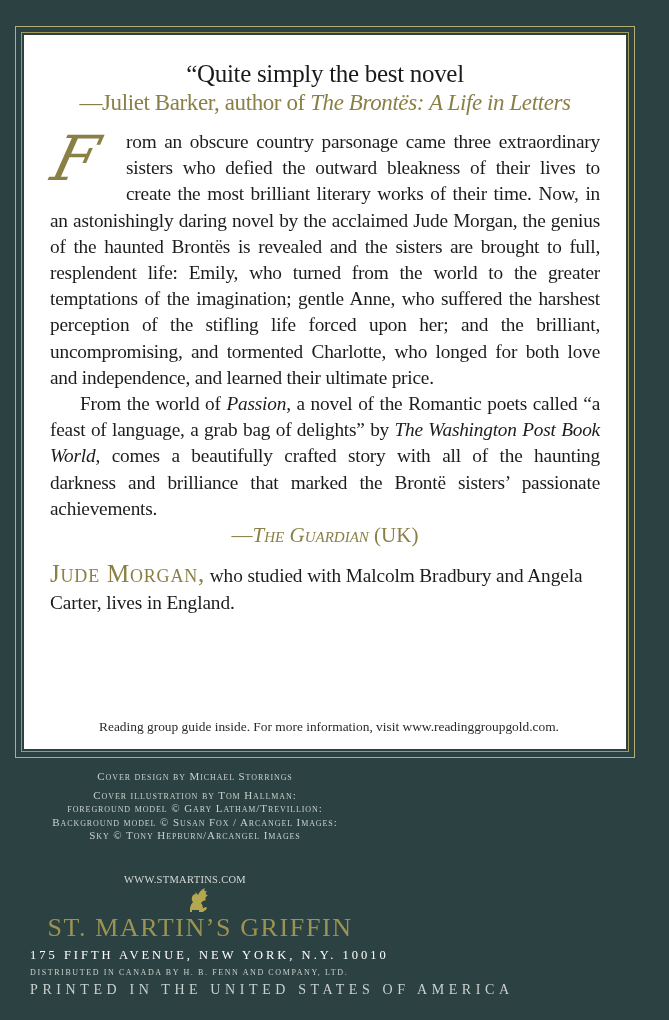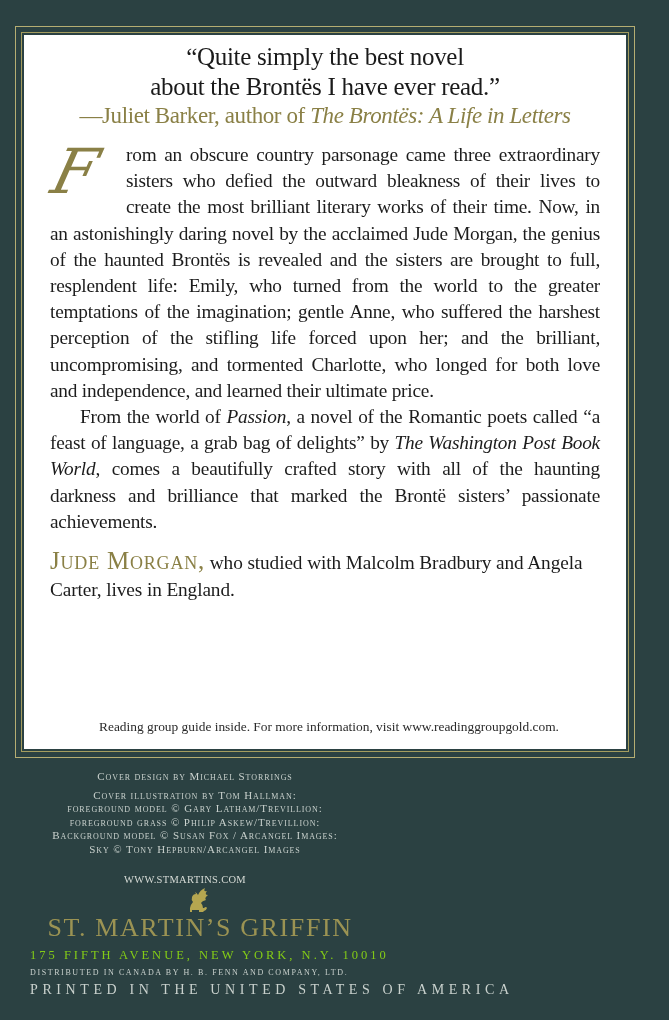--- a/index.html
+++ b/index.html
@@ -39,21 +39,21 @@
     height: 100%;
     box-sizing: border-box;
     padding: 0 26px 0 26px;
     color: #1c1c1c;
     position: relative;
   }
   .top-quote {
     text-align: center;
     font-size: 25px;
     line-height: 30px;
-    padding-top: 7px;
+    padding-top: 24px;
     letter-spacing: -0.3px;
     color: #1a1a1a;
   }
   .top-attr {
     text-align: center;
     font-size: 23px;
     line-height: 28px;
     color: #8a8046;
     letter-spacing: -0.4px;
     white-space: nowrap;
@@ -158,21 +158,21 @@
     margin-right: 4px;
   }
   .pub-name {
     color: #9b9353;
     font-size: 26px;
     letter-spacing: 1.6px;
     line-height: 30px;
     white-space: nowrap;
   }
   .pub-address {
-    color: #84cc16;
+    color: #ffffff;
     font-size: 12.5px;
     letter-spacing: 3px;
     margin-top: 5px;
     white-space: nowrap;
   }
   .pub-dist {
     color: #c9d1cd;
     font-size: 8px;
     letter-spacing: 1.6px;
     margin-top: 5px;
@@ -189,42 +189,41 @@
 </head>
 <body>
 
 <div class="outer-frame"></div>
 
 <div class="panel">
   <div class="panel-inner">
 
     <div class="top-quote">
       <div>“Quite simply the best novel</div>
-      <div>about the Brontës I have ever read.”</div>
     </div>
     <div class="top-attr"><span>—Juliet Barker, author of </span><i>The Brontës: A Life in Letters</i></div>
 
     <p class="body-para first">
       <span class="dropcap">F</span><span>rom an obscure country parsonage came three extraordinary sisters who defied the outward bleakness of their lives to create the most brilliant literary works of their time. Now, in an astonishingly daring novel by the acclaimed Jude Morgan, the genius of the haunted Brontës is revealed and the sisters are brought to full, resplendent life: Emily, who turned from the world to the greater temptations of the imagination; gentle Anne, who suffered the harshest perception of the stifling life forced upon her; and the brilliant, uncompromising, and tormented Charlotte, who longed for both love and independence, and learned their ultimate price.</span>
     </p>
 
     <p class="body-para indent"><span>From the world of </span><i>Passion</i><span>, a novel of the Romantic poets called “a feast of language, a grab bag of delights” by </span><i>The Washington Post Book World</i><span>, comes a beautifully crafted story with all of the haunting darkness and brilliance that marked the Brontë sisters’ passionate achievements.</span></p>
 
+    <div class="mid-attr"><span>—</span><span class="sc-it">The Guardian</span><span> (UK)</span></div>
 
     <div class="author-bio"><span class="author-name">Jude Morgan,</span><span> who studied with Malcolm Bradbury and Angela Carter, lives in England.</span></div>
 
     <div class="reading-guide">Reading group guide inside. For more information, visit www.readinggroupgold.com.</div>
   </div>
 </div>
 
 <div class="credits">
   <div class="design">Cover design by Michael Storrings</div>
   <div>Cover illustration by Tom Hallman:</div>
   <div>foreground model © Gary Latham/Trevillion:</div>
-  <div>foreground grass © Philip Askew/Trevillion:</div>
   <div>Background model © Susan Fox / Arcangel Images:</div>
   <div>Sky © Tony Hepburn/Arcangel Images</div>
 </div>
 
 <div class="publisher">
   <div class="pub-url">WWW.STMARTINS.COM</div>
   <div class="pub-row">
     <svg class="griffin" viewBox="0 0 22 26">
       <path fill="#b5a650" d="M3 25 L3 21 Q4 17 6 15 Q4 13 5 10 Q6 7 9 7 L8 5 Q10 6 11 8 Q13 3 18 1 Q16 5 20 4 Q17 8 21 8 Q17 11 19 13 Q15 14 14 16 Q16 18 16 21 L17 21 Q19 19 20 21 Q19 24 17 24 L16 25 Z M5 25 L12 25 L12 23 L5 23 Z"></path>
     </svg>

